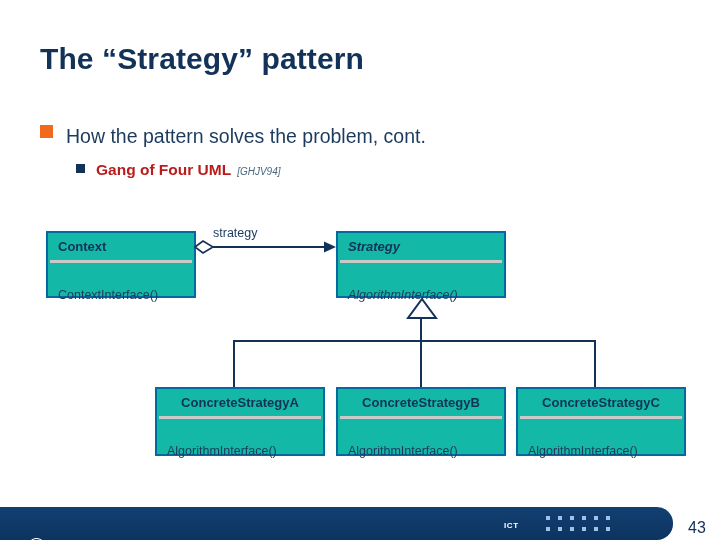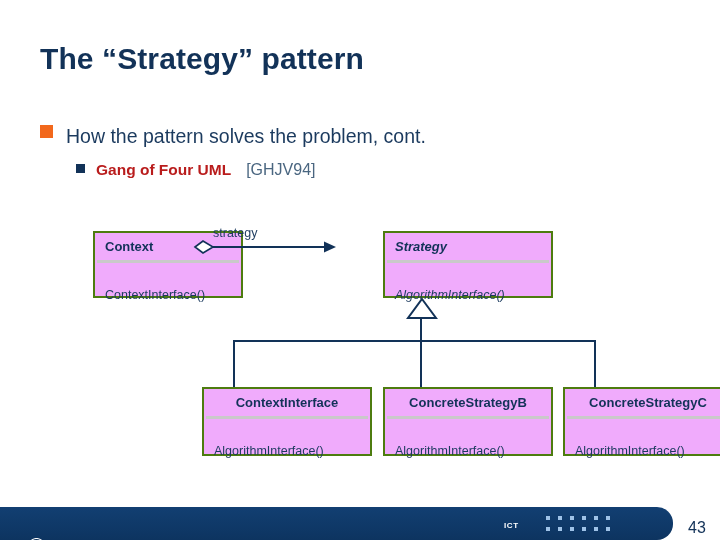--- a/index.html
+++ b/index.html
@@ -72,44 +72,44 @@
     position: relative;
     top: -2px;
   }
   .bullet-l2 .txt {
     font-size: 15.5px;
     font-weight: bold;
     color: #b91c1c;
     white-space: nowrap;
   }
   .bullet-l2 .cite {
-    font-size: 16px;
+    font-size: 10px;
     font-weight: normal;
     color: #4a6680;
-    margin-left: 15px;
-    white-space: nowrap;
+    margin-left: 6px;
+    white-space: nowrap;
+    font-style: italic;
   }
 
   
   .uml {
     position: absolute;
     left: 0;
     top: 0;
     width: 720px;
     height: 500px;
     pointer-events: none;
   }
   .uml > * { pointer-events: auto; }
 
   .uml-box {
     position: absolute;
-    border: 2px solid #4d7c0f;
-    background: #f0abfc;
+    border: 2px solid #0369a1;
+    background: #14b8a6;
     box-sizing: border-box;
-    margin-left: 47px;
   }
   .uml-box .name {
     font-size: 13px;
     font-weight: bold;
     color: #123258;
     padding: 7px 10px 6px 10px;
     white-space: nowrap;
     line-height: 1.1;
   }
   .uml-box .name.center { text-align: center; padding-left: 0; padding-right: 0; }
@@ -257,21 +257,21 @@
       <polygon points="16,1 30,20 2,20" fill="#ffffff" stroke="#123258" stroke-width="2"></polygon>
     </svg>
 
     <div class="ln-v" style="left:420px; top:318px; height:23px;"></div>
     <div class="ln-h" style="left:233px; top:340px; width:362px;"></div>
     <div class="ln-v" style="left:233px; top:340px; height:47px;"></div>
     <div class="ln-v" style="left:420px; top:340px; height:47px;"></div>
     <div class="ln-v" style="left:594px; top:340px; height:47px;"></div>
 
     <div class="uml-box" style="left:155px; top:387px; width:170px; height:69px;">
-      <div class="name center">ContextInterface</div>
+      <div class="name center">ConcreteStrategyA</div>
       <div class="divider"></div>
       <div class="op">AlgorithmInterface()</div>
     </div>
 
     <div class="uml-box" style="left:336px; top:387px; width:170px; height:69px;">
       <div class="name center">ConcreteStrategyB</div>
       <div class="divider"></div>
       <div class="op">AlgorithmInterface()</div>
     </div>
 

